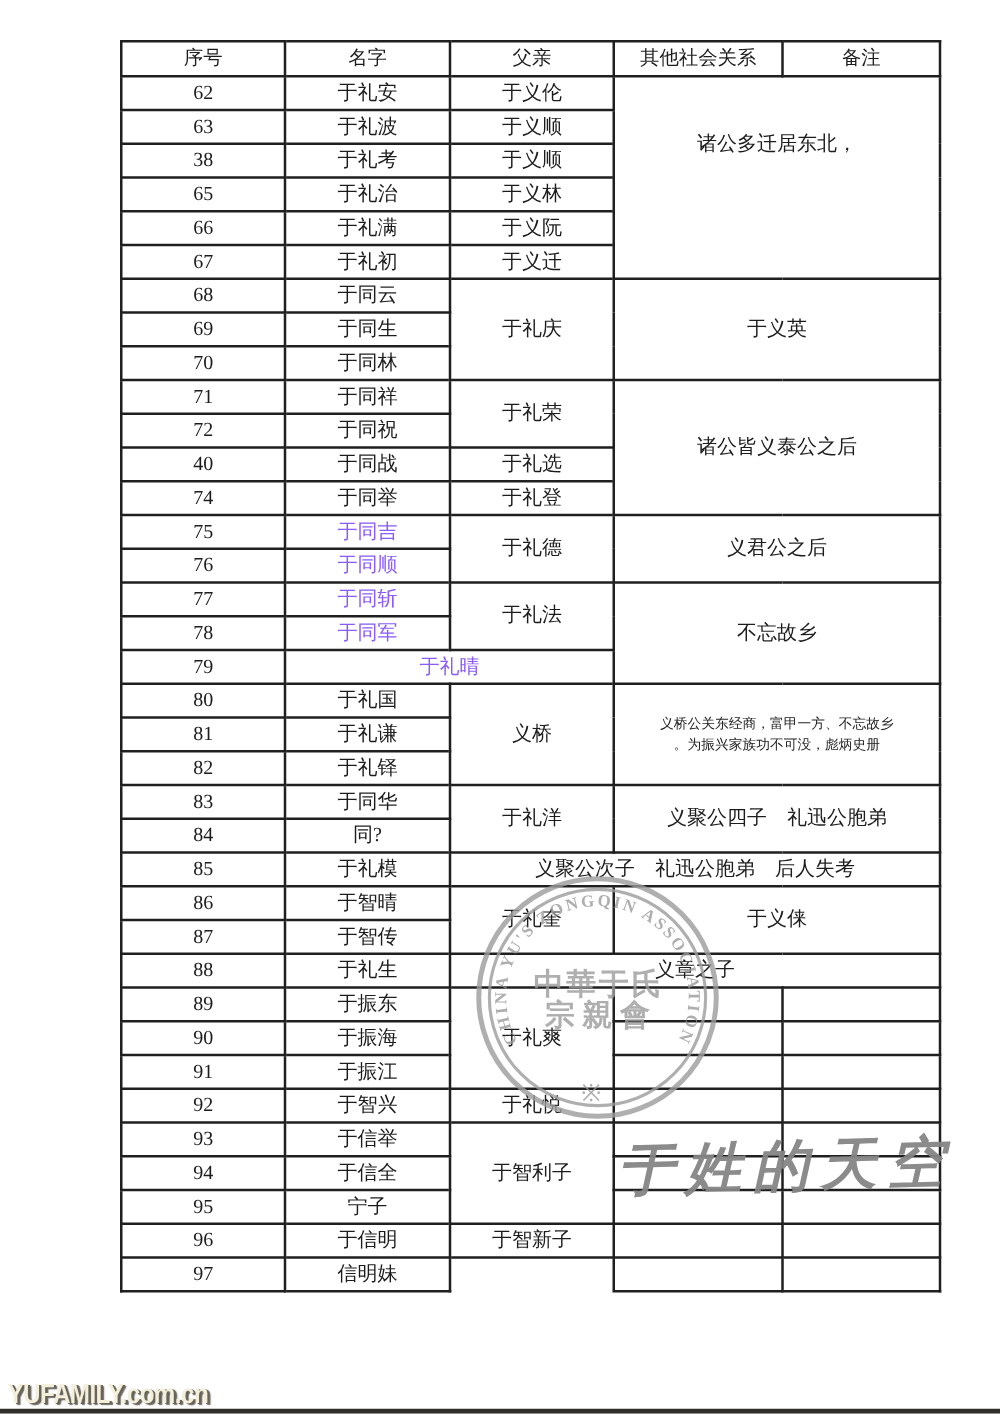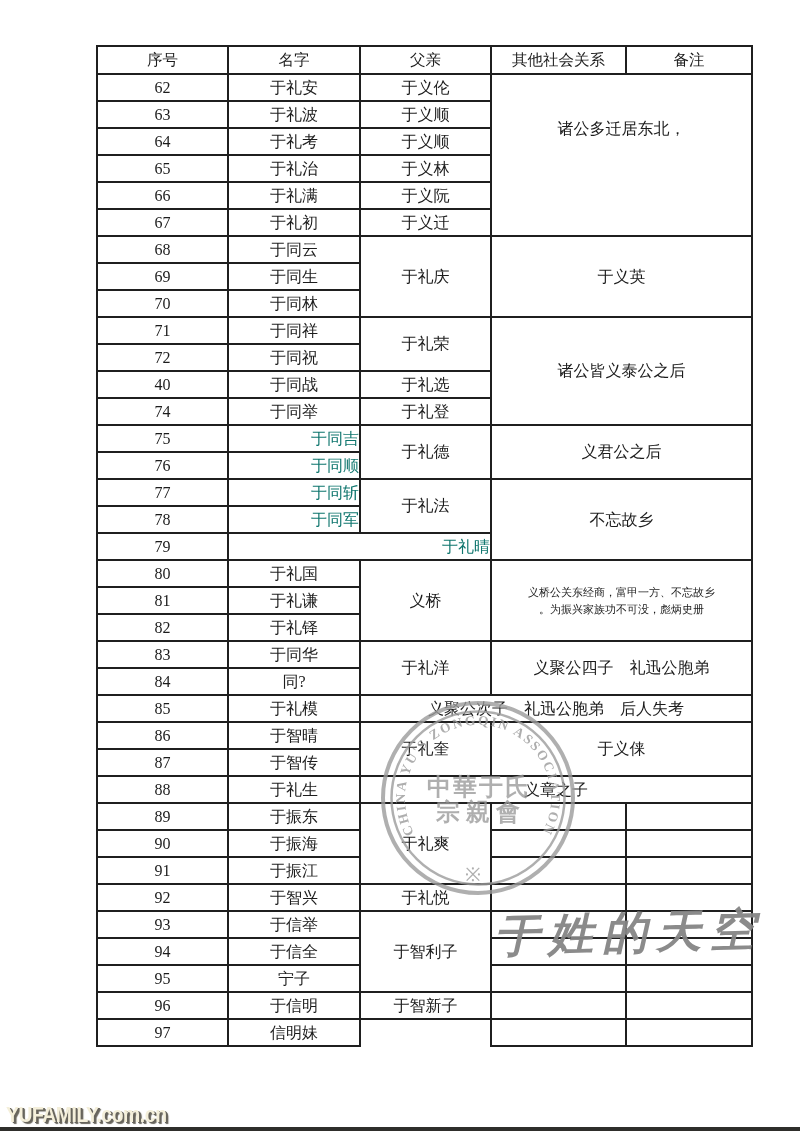--- a/index.html
+++ b/index.html
@@ -6,34 +6,34 @@
   body{background:#888;}
   .page{
     position:relative;
     width:800px;height:1131px;
     background:#ffffff;
     overflow:hidden;
     font-family:"Liberation Serif","DejaVu Serif",serif;
     color:#1c1c1c;
   }
   
-  .tbl-wrap{position:absolute;left:69px;top:45px;padding-left:27px;}
+  .tbl-wrap{position:absolute;left:69px;top:32px;padding-left:27px;}
   table{border-collapse:collapse;table-layout:fixed;width:655px;}
   col.c1{width:131px}col.c2{width:132px}col.c3{width:131px}col.c4{width:135px}col.c5{width:126px}
   th,td{
     border:2px solid #1f1f1f;
     text-align:center;vertical-align:middle;
     padding:0;overflow:hidden;
     font-size:16px;font-weight:normal;
     line-height:1.2;
   }
   thead tr{height:28px;}
   thead th{font-size:15.5px;}
   tbody tr{height:27px;margin-top:36px;}
-  td.gray{color:#0f766e;text-align:right;}
+  td.gray{color:#8b5cf6;}
   td.wrap{white-space:pre-line;font-size:11px;line-height:1.5;padding:0 2px;}
   td.high{padding-bottom:52px;border-radius:15px;}
   td.nb{border-bottom:none;}
   
   .seal{position:absolute;left:373px;top:693px;opacity:.8;pointer-events:none;}
   .seal circle{fill:none;stroke:#9c9c9c;}
   .ring-outer{stroke-width:4px;}
   .ring-inner{stroke-width:2.5px;}
   .seal-en{fill:#9a9a9a;font-family:"Liberation Serif",serif;font-weight:bold;
            font-size:13.5px;letter-spacing:2px;}
@@ -93,21 +93,21 @@
             <td>于礼安</td>
             <td>于义伦</td>
             <td rowspan="6" colspan="2" class="high">诸公多迁居东北，</td>
           </tr>
           <tr>
             <td>63</td>
             <td>于礼波</td>
             <td>于义顺</td>
           </tr>
           <tr>
-            <td>64</td>
+            <td>38</td>
             <td>于礼考</td>
             <td>于义顺</td>
           </tr>
           <tr>
             <td>65</td>
             <td>于礼治</td>
             <td>于义林</td>
           </tr>
           <tr>
             <td>66</td>

